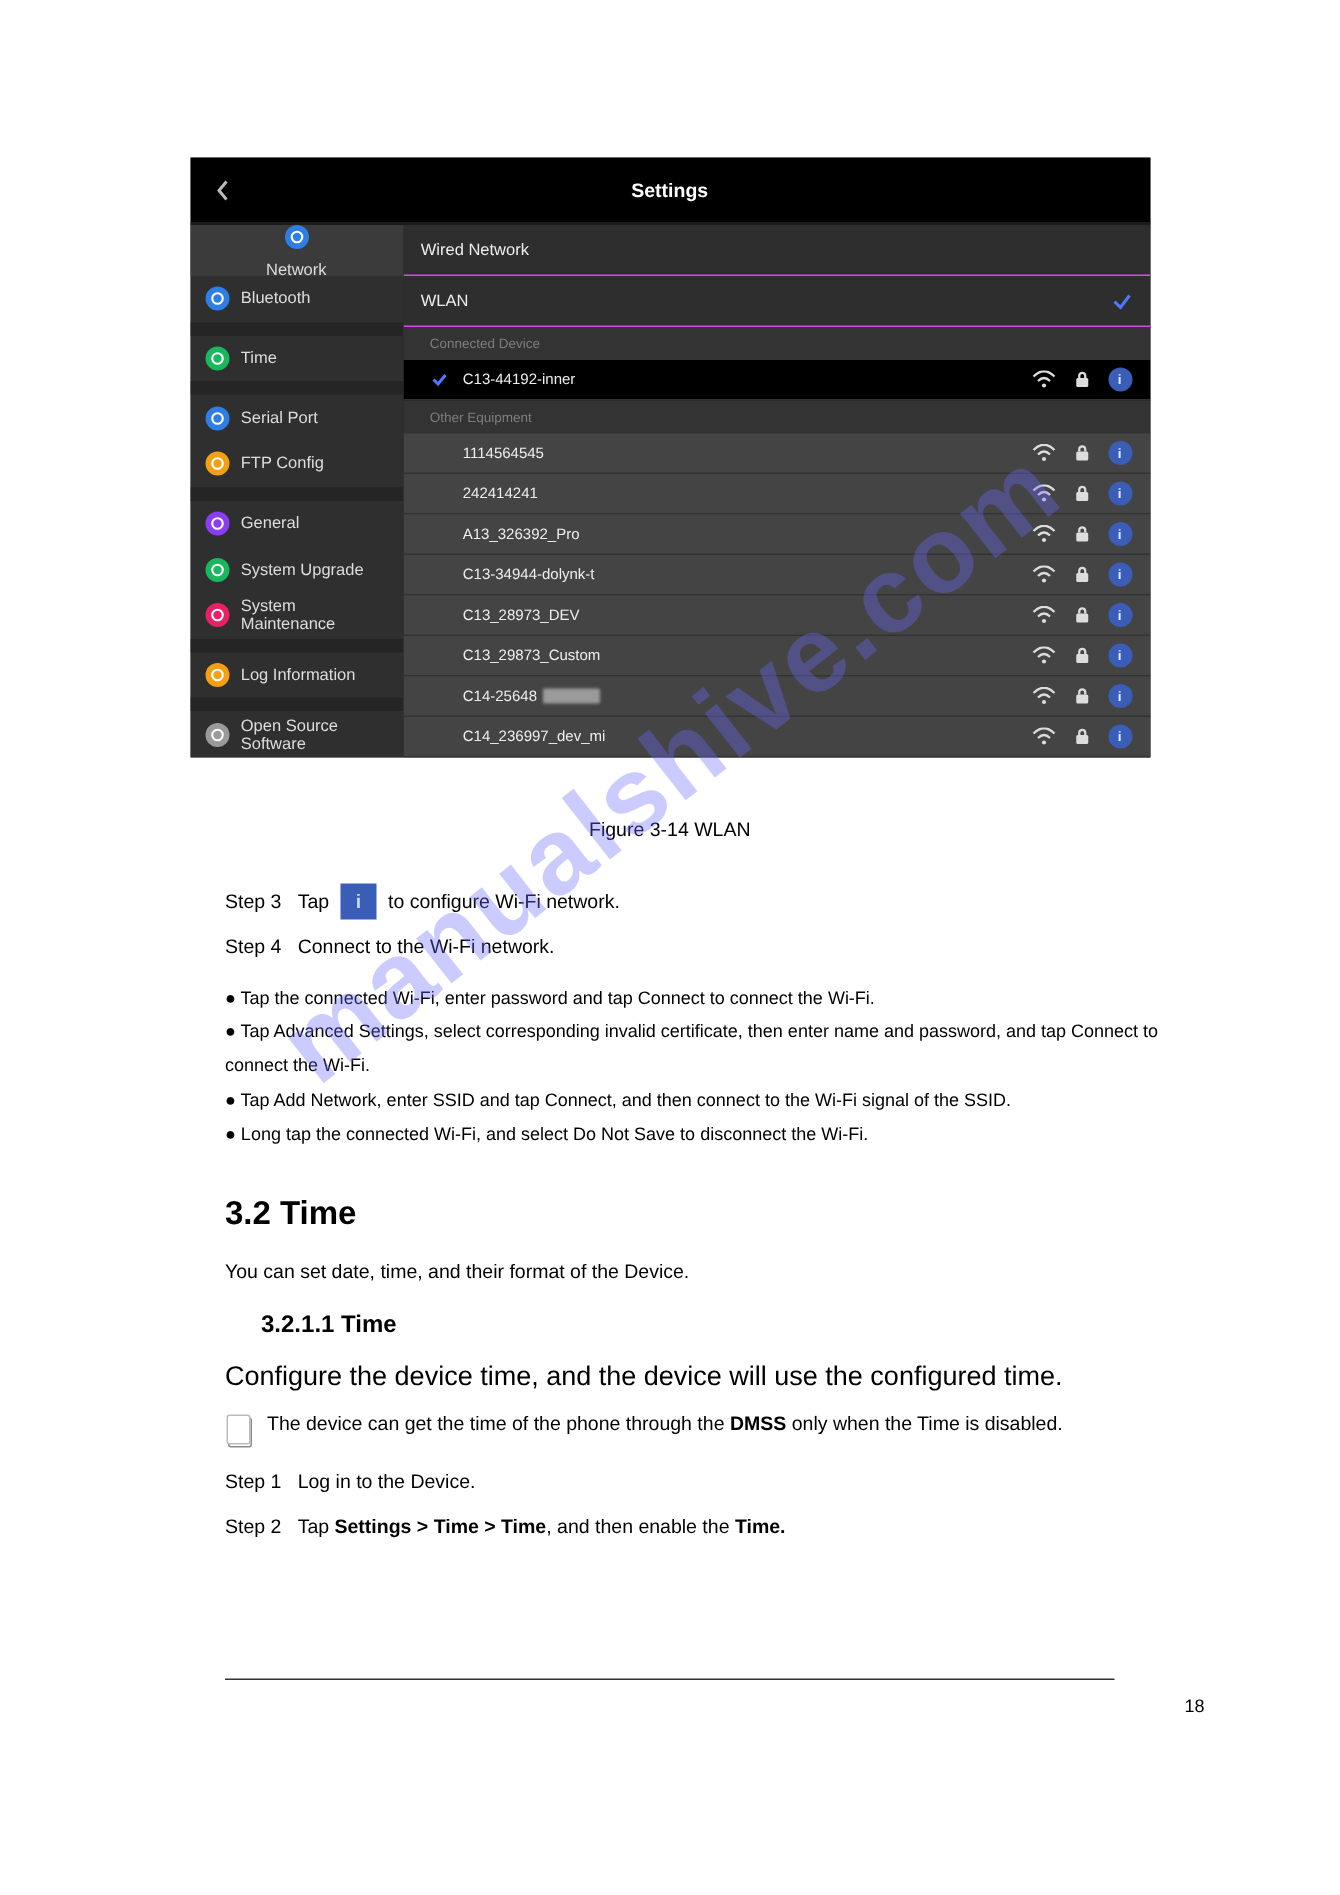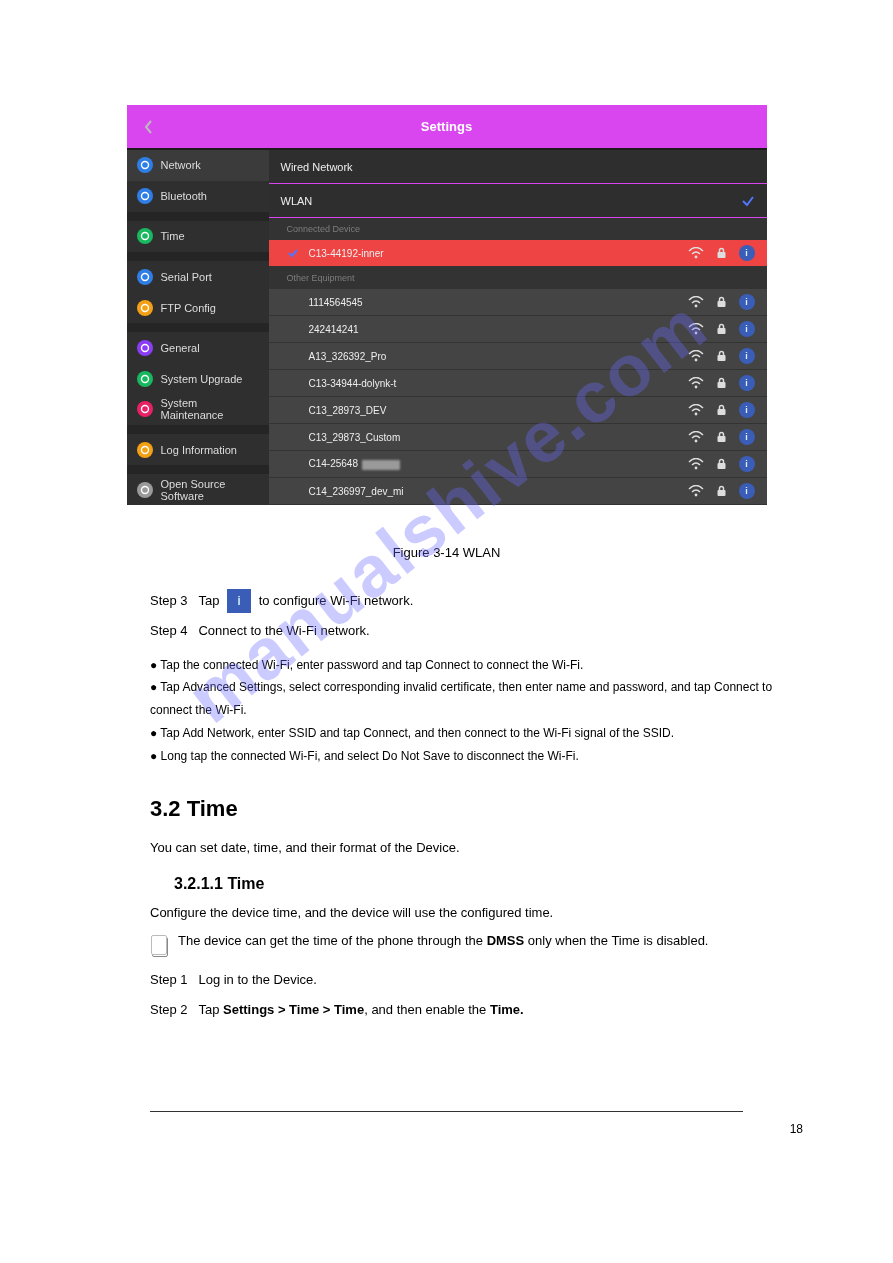--- a/index.html
+++ b/index.html
@@ -21,21 +21,21 @@
     margin: 75px auto 40px auto;
     background: #222;
     color: #eee;
     display: flex;
     flex-direction: column;
     overflow: hidden;
     font-size: 11px;
   }
   .shot-header {
     height: 45px;
-    background: #d946ef;
+    background: #000000;
     border-bottom: 2px solid #1b1b1b;
     display: flex;
     align-items: center;
     position: relative;
   }
   .back-btn {
     width: 45px; height: 45px;
     display: flex; align-items: center; justify-content: center;
     color: #bbb;
   }
@@ -58,21 +58,21 @@
   .sidebar-item {
     height: 34px;
     display: flex;
     align-items: center;
     padding: 0 10px;
     gap: 8px;
     cursor: pointer;
     color: #ddd;
     font-size: 11px;
   }
-  .sidebar-item.active { background: #3b3b3b; }
+  .sidebar-item.active { background: #3b3b3b; flex-direction: column; }
   .sidebar-item svg { flex-shrink: 0; }
   .sidebar-divider { height: 10px; background: #252525; }
   .sb-icon {
     width: 16px; height: 16px; border-radius: 50%;
     display:flex;align-items:center;justify-content:center;
     font-size:9px; color:#fff; flex-shrink:0;
   }
 
   .content { flex: 1; background: #333; overflow: hidden; }
   .c-row {
@@ -95,21 +95,21 @@
   .wifi-row {
     height: 27px;
     display: flex; align-items: center;
     padding: 0 12px 0 18px;
     background: #444;
     border-bottom: 1px solid #333;
     font-size: 10px;
     color: #eee;
     gap: 8px;
   }
-  .wifi-row.connected { background: #ef4444; }
+  .wifi-row.connected { background: #000000; }
   .wifi-row .checkslot { width: 14px; display:flex;align-items:center; color:#4f77ff; }
   .wifi-row .name { flex: 1; }
   .wifi-icons { display:flex;align-items:center; gap:12px; }
   .wifi-sig { color:#eee; }
   .wifi-lock { color:#eee; }
   .wifi-info {
     width:16px;height:16px;border-radius:50%;
     background:#3a5db8; color:#def; font-size:9px; font-weight:bold;
     display:flex;align-items:center;justify-content:center;
   }
@@ -123,21 +123,21 @@
     background:#3a5db8; color:#bde; font-size:13px; font-weight:bold;
     align-items:center; justify-content:center; vertical-align:middle;
     margin: -2px 4px 0 4px;
   }
   .note-block { margin:12px 0 28px 60px; line-height:1.9; font-size:12px; }
   .note-block .bullet { }
 
   .h1 { font-size:22px; font-weight:bold; margin:28px 0 18px 60px; }
   .h1-sub { margin:0 0 14px 60px; font-size:13px; }
   .h2 { font-size:16px; font-weight:bold; margin:20px 0 10px 84px; }
-  .p { margin:0 0 10px 60px; font-size:13px; line-height:1.6; }
+  .p { margin:0 0 10px 60px; font-size:18px; line-height:1.6; }
   .note-icon-row { display:flex; align-items:flex-start; gap:8px; margin:2px 0 10px 60px; font-size:13px;}
   .note-icon {
     width:20px;height:26px; position:relative;
   }
   .note-icon::before{
     content:""; position:absolute; top:4px; left:2px; width:14px; height:18px;
     border:1.5px solid #888; border-radius:2px;
   }
   .note-icon::after{
     content:""; position:absolute; top:2px; left:1px; width:14px; height:18px;

